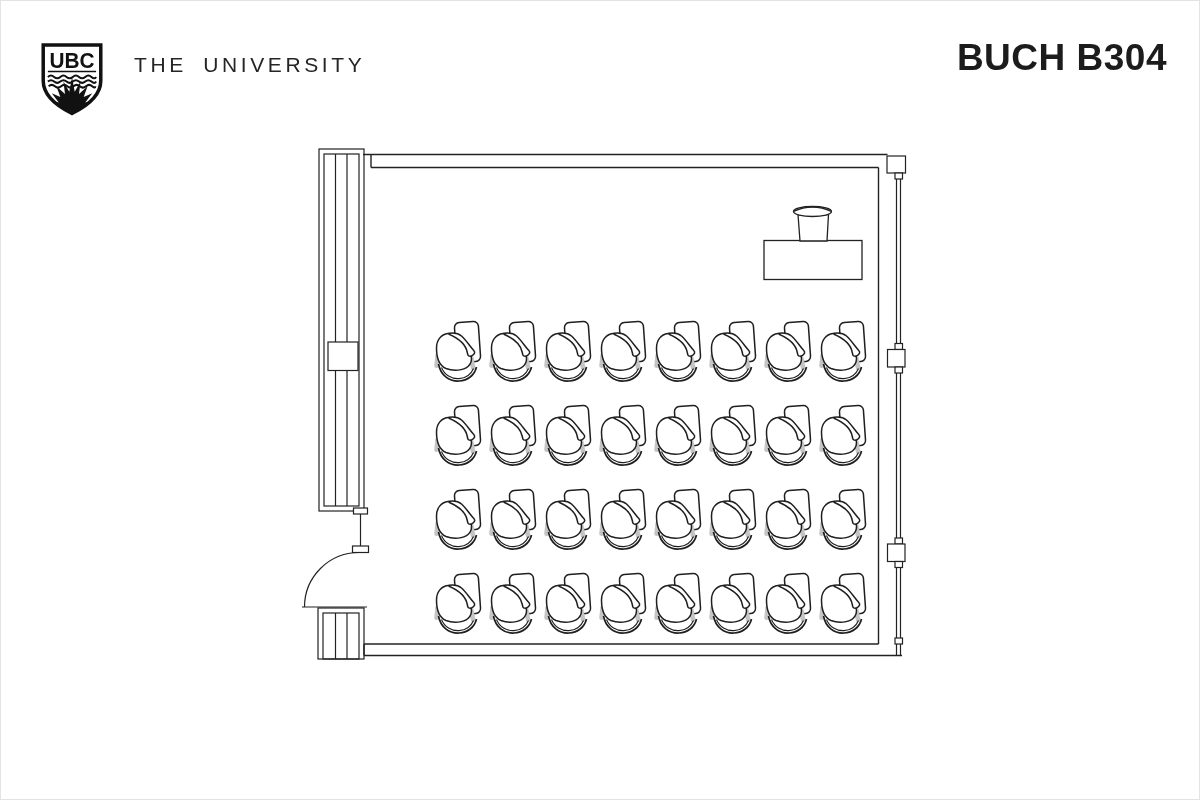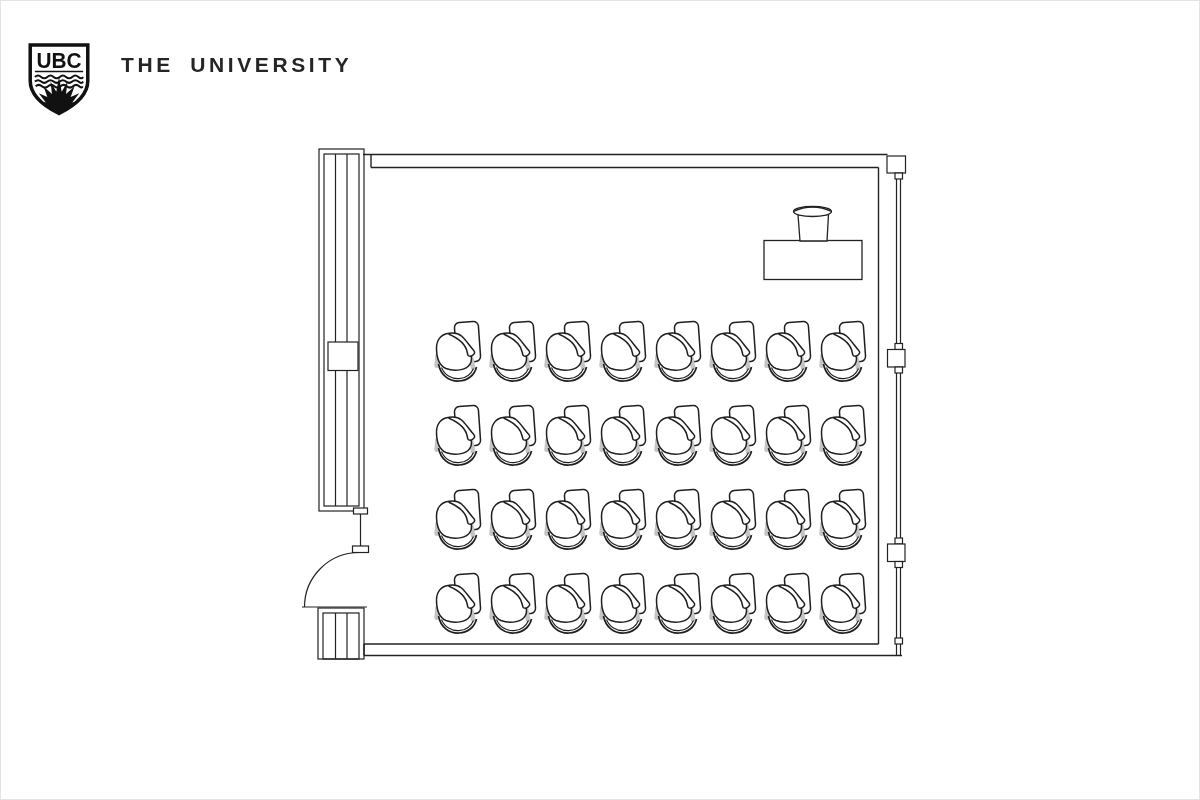--- a/index.html
+++ b/index.html
@@ -8,31 +8,31 @@
     position: relative;
     width: 1200px;
     height: 800px;
     background: #ffffff;
     font-family: "Liberation Sans", sans-serif;
     overflow: hidden;
     border: 1px solid #e3e3e3;
   }
   .brand {
     position: absolute;
-    left: 23px;
+    left: 36px;
     top: 40px;
     display: flex;
     align-items: flex-start;
   }
   .shield { width: 70px; height: 78px; display: block; }
   .wordmark {
     margin-left: 27px;
     margin-top: 7px;
     font-size: 21px;
-    font-weight: bold;
+    font-weight: normal;
     letter-spacing: 3.6px;
     word-spacing: 7px;
     line-height: 33px;
     color: #252525;
     white-space: nowrap;
   }
   .room-title {
     position: absolute;
     top: 36px;
     right: 32px;
@@ -64,20 +64,21 @@
         <path d="M15 57 Q19 53.5 23 57 T31 57 T39 57 T47 57 T55 57 T63 57 T71 57 T75 57"></path>
       </g>
 
       <path fill="#111111" d="M45 90 C35 88 27 83 21 76 L28 78 L19 66 L30 71 L25 57 L36 67 L34 51 L41.5 64 L45 45 L48.5 64 L56 51 L54 67 L65 57 L60 71 L71 66 L62 78 L69 76 C63 83 55 88 45 90 Z"></path>
     </svg>
     <div class="wordmark">
       <div>THE UNIVERSITY</div>
     </div>
   </div>
 
+  <div class="room-title">BUCH B304</div>
 
   <svg class="plan" viewBox="0 0 1200 800" width="1200" height="800" shape-rendering="geometricPrecision">
 
     <defs>
 
       <g id="chair">
 
         <rect x="20.5" y="1" width="24" height="40" rx="5" transform="rotate(-4 32 21)" fill="#ffffff" stroke="#1f1f1f" stroke-width="1.5"></rect>
 
         <rect x="-0.2" y="32" width="4.6" height="15" rx="2.2" fill="#c4c4c4" transform="rotate(6 2.1 39.5)"></rect>

